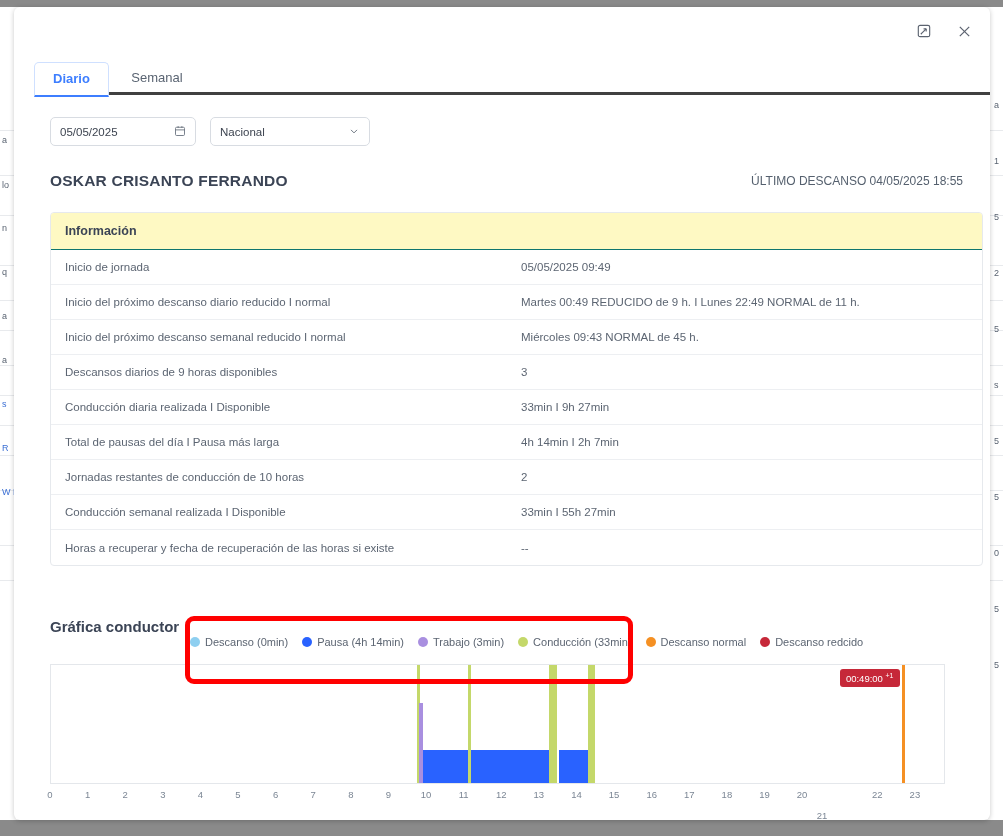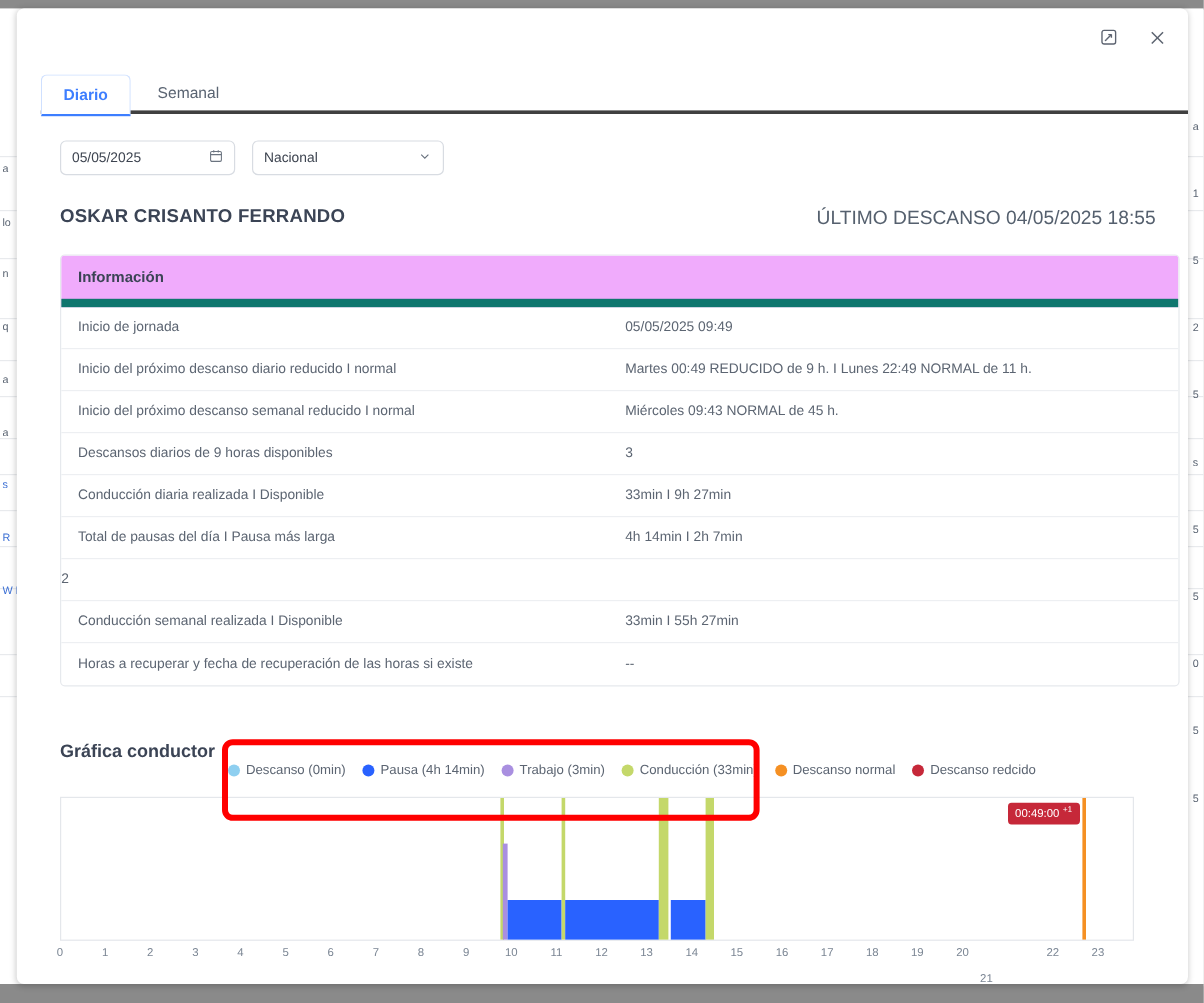--- a/index.html
+++ b/index.html
@@ -102,37 +102,37 @@
   }
 
   
   .drv-name {
     position: absolute; left: 36px; top: 165px;
     font-size: 15.5px; font-weight: bold; color: #3b4455;
     letter-spacing: .2px;
   }
   .last-rest {
     position: absolute; right: 27px; top: 167px;
-    font-size: 16px; color: #55606e; text-align: center;
+    font-size: 12px; color: #55606e; text-align: center;
   }
 
   
   .info-table {
     position: absolute; left: 36px; top: 205px;
     width: 933px;
     border: 1px solid #e6e9ed;
     border-radius: 4px;
     overflow: hidden;
     background: #fff;
   }
   .info-head {
-    background: #f0abfc;
+    background: #fef9c3;
     padding: 11px 14px;
     font-size: 12.5px; font-weight: bold; color: #3b4455;
-    border-bottom: 7px solid #0f766e;
+    border-bottom: 1px solid #0f766e;
   }
   .info-row {
     display: flex;
     border-bottom: 1px solid #edeff2;
     font-size: 11.5px; color: #5c6572;
     height: 35px; align-items: center;
   }
   .info-row:last-child { border-bottom: none; }
   .info-row .lbl { width: 470px; padding-left: 14px; }
   .info-row .val { flex: 1; }
@@ -306,20 +306,21 @@
         </div>
         <div class="info-row">
           <div class="lbl">Conducción diaria realizada I Disponible</div>
           <div class="val">33min I 9h 27min</div>
         </div>
         <div class="info-row">
           <div class="lbl">Total de pausas del día I Pausa más larga</div>
           <div class="val">4h 14min I 2h 7min</div>
         </div>
         <div class="info-row">
+          <div class="lbl">Jornadas restantes de conducción de 10 horas</div>
           <div class="val">2</div>
         </div>
         <div class="info-row">
           <div class="lbl">Conducción semanal realizada I Disponible</div>
           <div class="val">33min I 55h 27min</div>
         </div>
         <div class="info-row">
           <div class="lbl">Horas a recuperar y fecha de recuperación de las horas si existe</div>
           <div class="val">--</div>
         </div>

